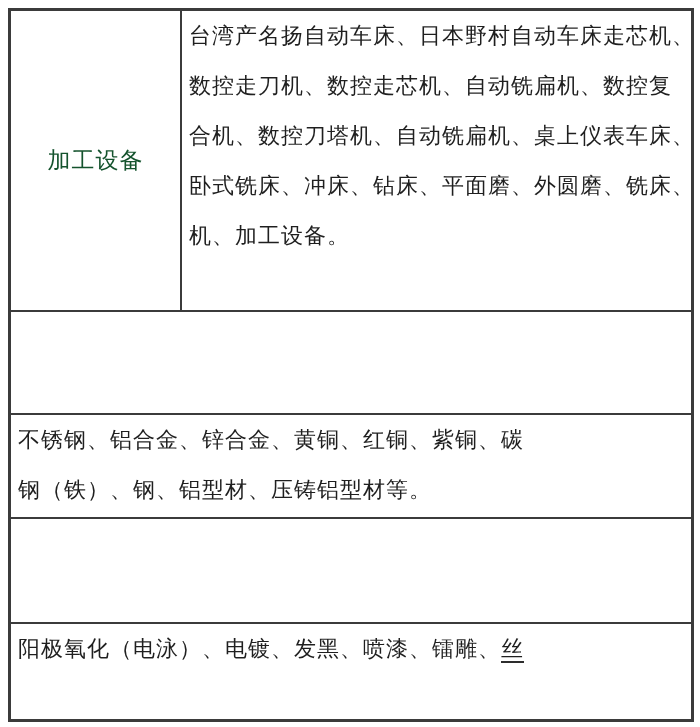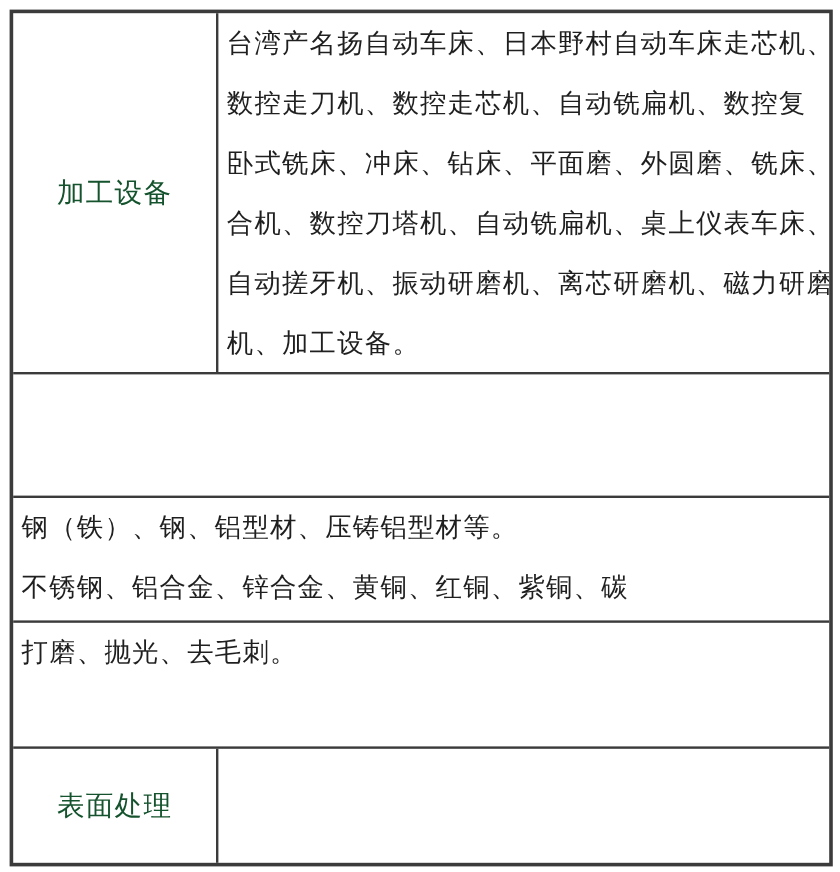--- a/index.html
+++ b/index.html
@@ -83,43 +83,39 @@
 <body>
 
 <div class="page">
   <div class="cap-table">
 
     <div class="row row-1">
       <div class="cell-label">加工设备</div>
       <div class="cell-content">
         <div class="line">台湾产名扬自动车床、日本野村自动车床走芯机、</div>
         <div class="line">数控走刀机、数控走芯机、自动铣扁机、数控复</div>
+        <div class="line">合机、数控刀塔机、自动铣扁机、桌上仪表车床、</div>
         <div class="line">卧式铣床、冲床、钻床、平面磨、外圆磨、铣床、</div>
-        <div class="line">合机、数控刀塔机、自动铣扁机、桌上仪表车床、</div>
-        <div class="line">自动搓牙机、振动研磨机、离芯研磨机、磁力研磨</div>
         <div class="line">机、加工设备。</div>
       </div>
     </div>
 
     <div class="row row-2">
     </div>
 
     <div class="row row-3">
       <div class="cell-content">
+        <div class="line">不锈钢、铝合金、锌合金、黄铜、红铜、紫铜、碳</div>
         <div class="line">钢（铁）、钢、铝型材、压铸铝型材等。</div>
-        <div class="line">不锈钢、铝合金、锌合金、黄铜、红铜、紫铜、碳</div>
       </div>
     </div>
 
     <div class="row row-4">
-      <div class="cell-content">
-        <div class="line">打磨、抛光、去毛刺。</div>
-      </div>
     </div>
 
     <div class="row row-5">
-      <div class="cell-label">表面处理</div>
       <div class="cell-content">
+        <div class="line"><span>阳极氧化（电泳）、电镀、发黑、喷漆、镭雕、</span><span class="u-underline">丝</span></div>
       </div>
     </div>
 
   </div>
 </div>
 
 </body></html>

